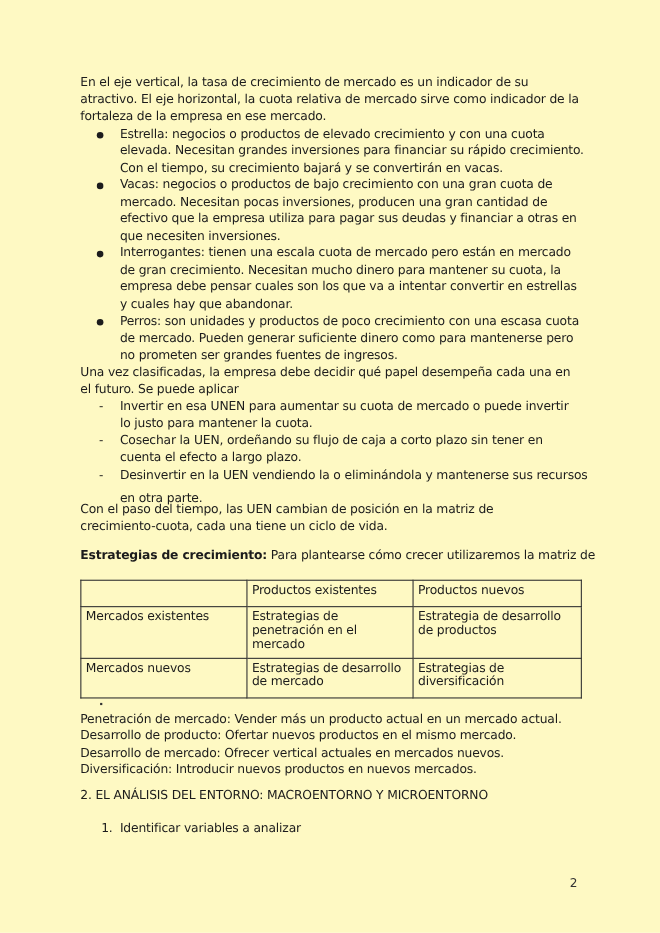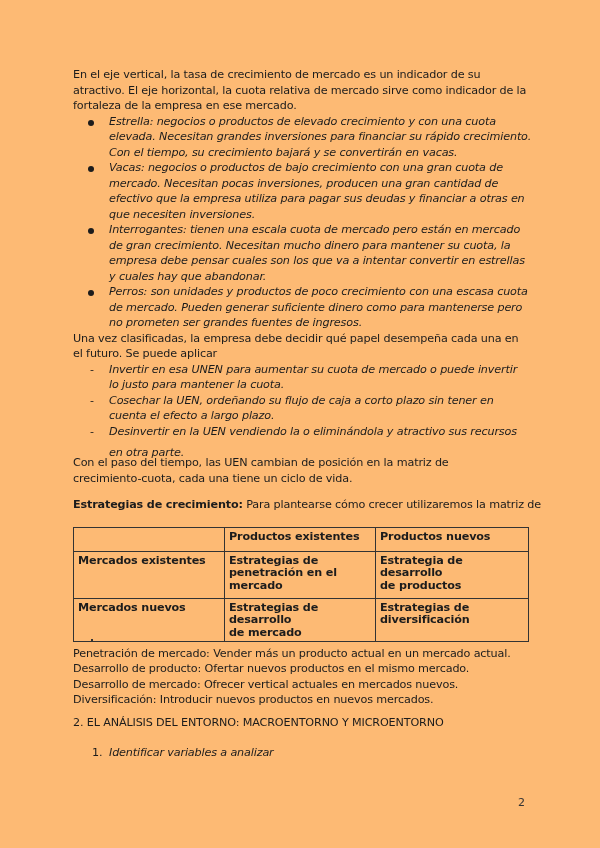--- a/index.html
+++ b/index.html
@@ -1,27 +1,27 @@
 <!DOCTYPE html>
 <html><head>
 <meta charset="utf-8">
 <style>
   html, body { margin: 0; padding: 0; background: #ffffff; }
   body { width: 600px; height: 848px; position: relative; overflow: hidden;
          font-family: "DejaVu Sans", sans-serif; color: #1c1c1c; }
-  .page { position: absolute; left: 0; top: 0; width: 600px; height: 848px; background: #fdba74; }
+  .page { position: absolute; left: 0; top: 0; width: 600px; height: 848px; background: #fef9c3; }
   .txt { position: absolute; font-size: 11.2px; line-height: 15.6px; white-space: nowrap; letter-spacing: -0.15px; }
   .para { left: 73px; }
-  .ind { left: 109px; font-style: italic; }
+  .ind { left: 109px; }
   .bullet { position: absolute; left: 88px; width: 6px; height: 6px; border-radius: 50%; background: #1c1c1c; }
   .dash { position: absolute; left: 90px; font-size: 11px; line-height: 15.6px; }
   .bold { font-weight: bold; }
   table.ansoff { position: absolute; left: 73px; top: 527px; width: 455px; border-collapse: collapse; table-layout: fixed; }
   table.ansoff td { border: 1.5px solid #333; vertical-align: top; padding: 3px 8px 2px 4px;
-                    font-size: 11.2px; line-height: 12.4px; letter-spacing: -0.15px; font-weight: bold; }
+                    font-size: 11.2px; line-height: 12.4px; letter-spacing: -0.15px; }
   table.ansoff col.c1 { width: 151px; }
   table.ansoff col.c2 { width: 151px; }
   table.ansoff col.c3 { width: 153px; }
   table.ansoff tr.r1 td { height: 18px; }
   table.ansoff tr.r2 td { height: 41px; margin-top: 36px; }
   table.ansoff tr.r3 td { height: 30px; }
   .smalldash { position: absolute; left: 91px; top: 639px; width: 2px; height: 1.5px; background: #333; }
   .pagenum { position: absolute; left: 518px; top: 796px; font-size: 11px; color: #333; }
 </style>
 </head>
@@ -60,21 +60,21 @@
 
   <div class="dash" style="top:362px">-</div>
   <div class="txt ind" style="top:362px">Invertir en esa UNEN para aumentar su cuota de mercado o puede invertir</div>
   <div class="txt ind" style="top:377px">lo justo para mantener la cuota.</div>
 
   <div class="dash" style="top:393px">-</div>
   <div class="txt ind" style="top:393px">Cosechar la UEN, ordeñando su flujo de caja a corto plazo sin tener en</div>
   <div class="txt ind" style="top:408px">cuenta el efecto a largo plazo.</div>
 
   <div class="dash" style="top:424px">-</div>
-  <div class="txt ind" style="top:424px">Desinvertir en la UEN vendiendo la o eliminándola y atractivo sus recursos</div>
+  <div class="txt ind" style="top:424px">Desinvertir en la UEN vendiendo la o eliminándola y mantenerse sus recursos</div>
   <div class="txt ind" style="top:445px">en otra parte.</div>
 
   <div class="txt para" style="top:455px">Con el paso del tiempo, las UEN cambian de posición en la matriz de</div>
   <div class="txt para" style="top:471px">crecimiento-cuota, cada una tiene un ciclo de vida.</div>
 
   <div class="txt para" style="top:470px; top:470px;"></div>
 
   <div class="txt para" style="top:497px">
     <span class="bold">Estrategias de crecimiento:</span><span> Para plantearse cómo crecer utilizaremos la matriz de</span>
   </div>

